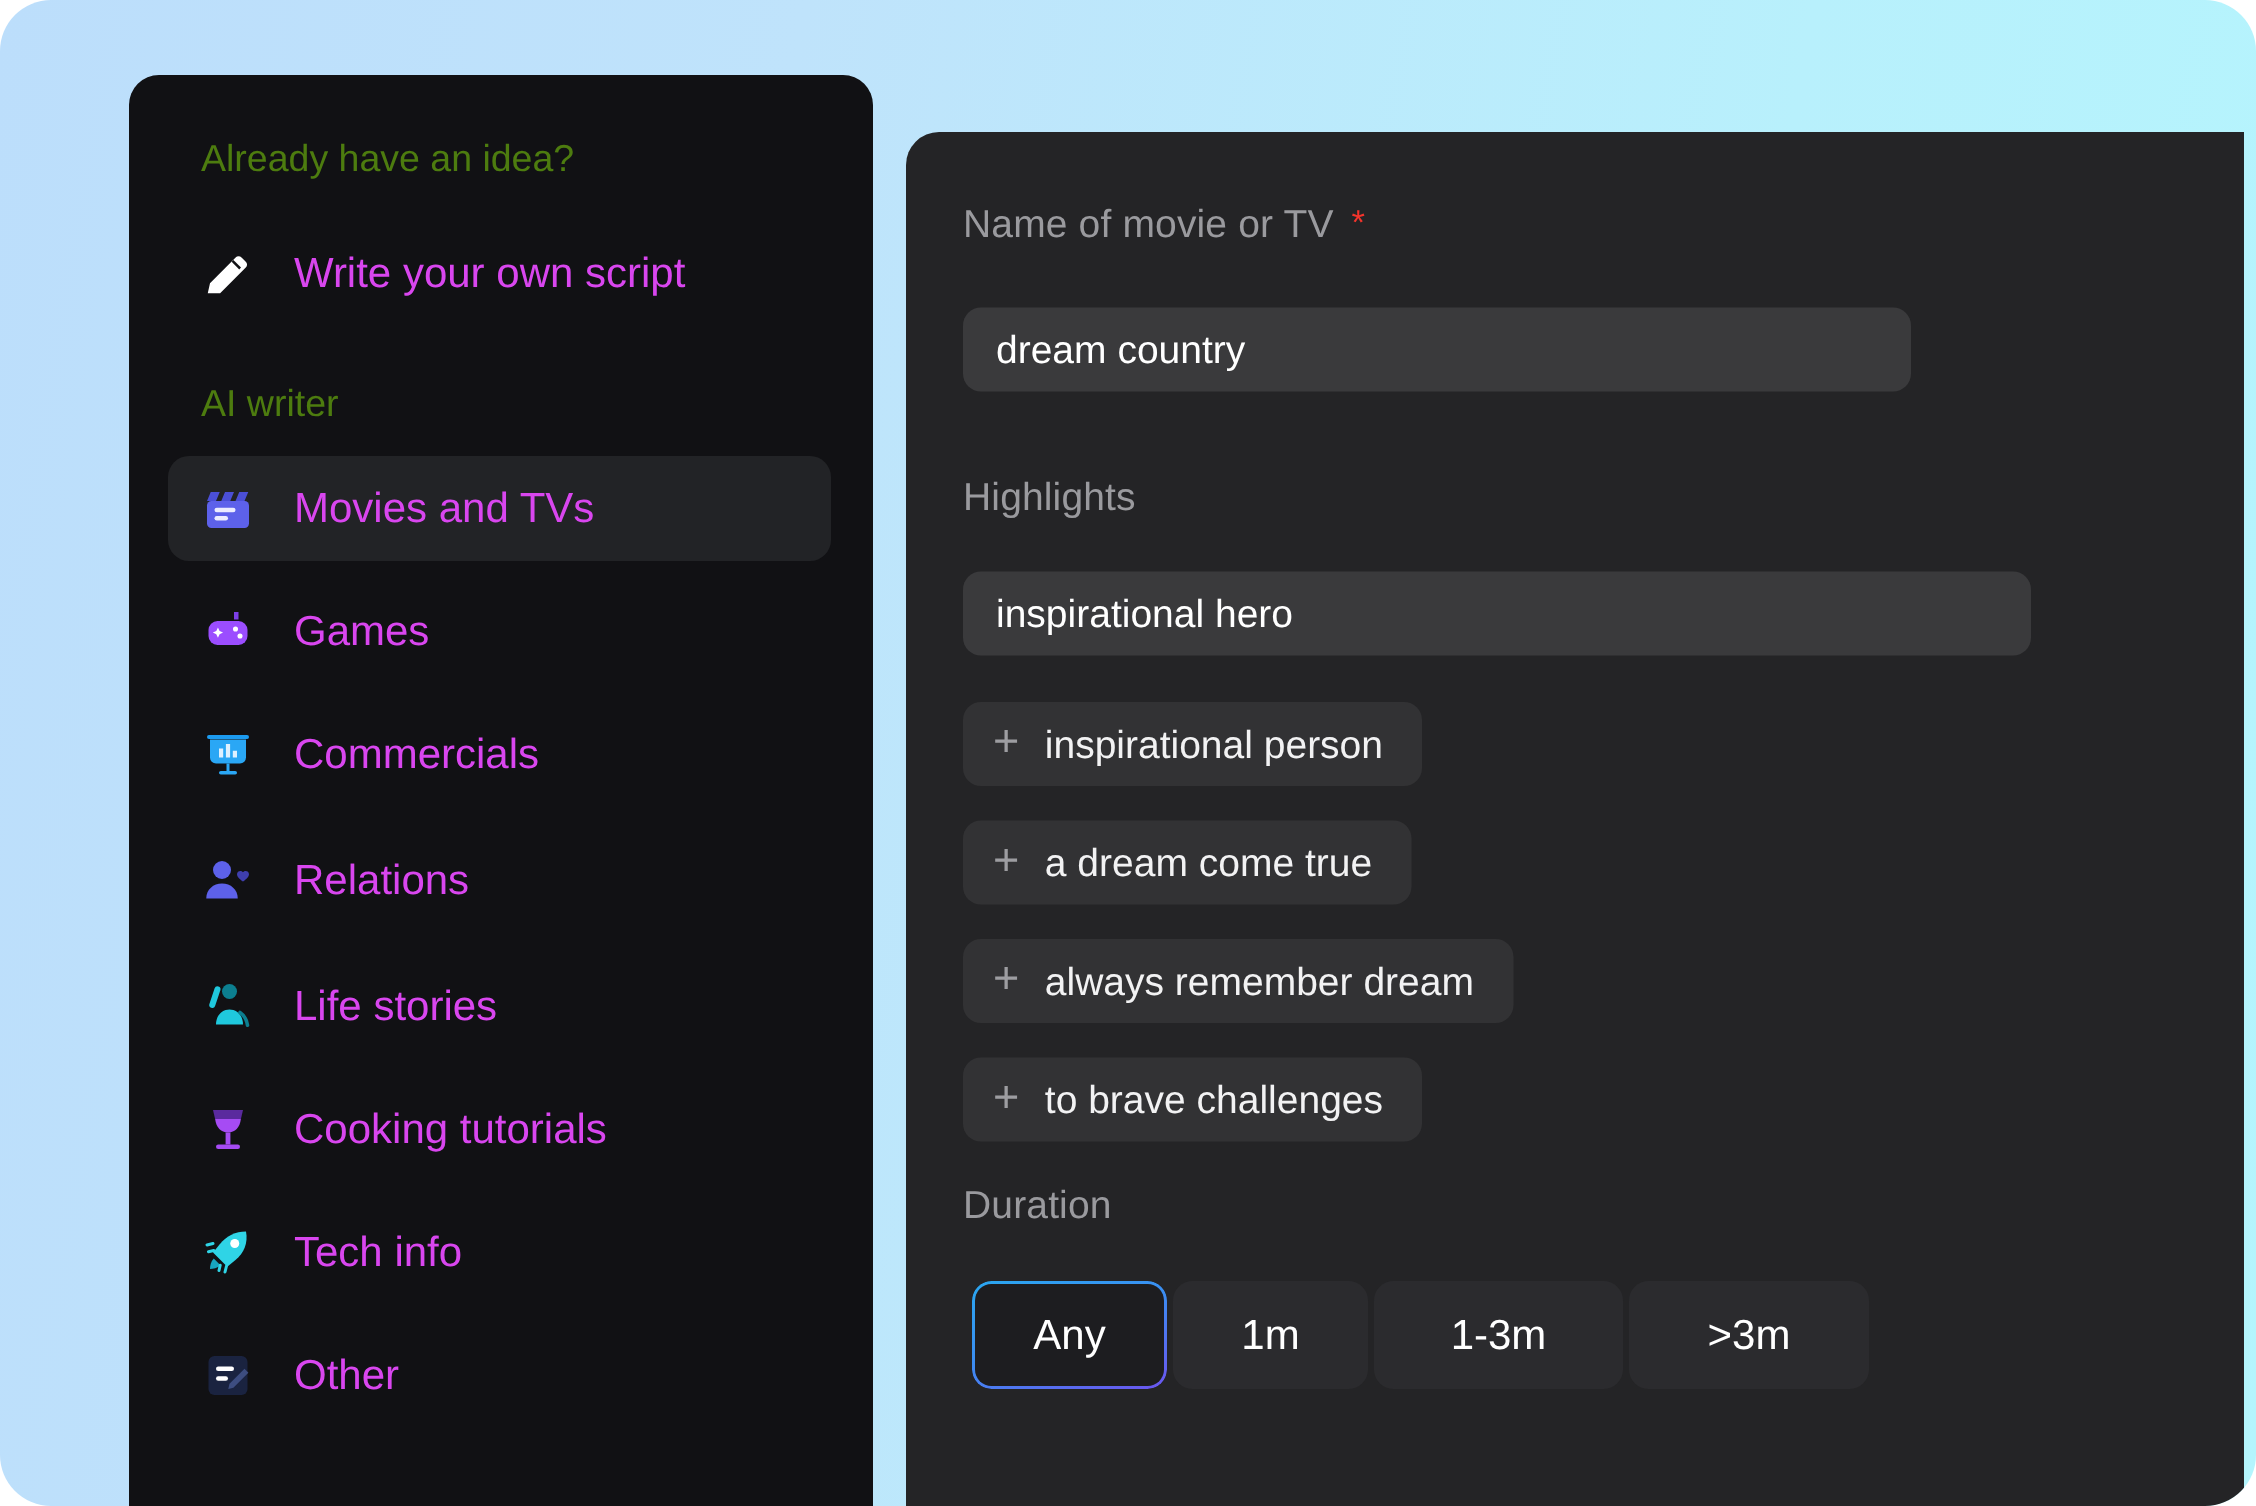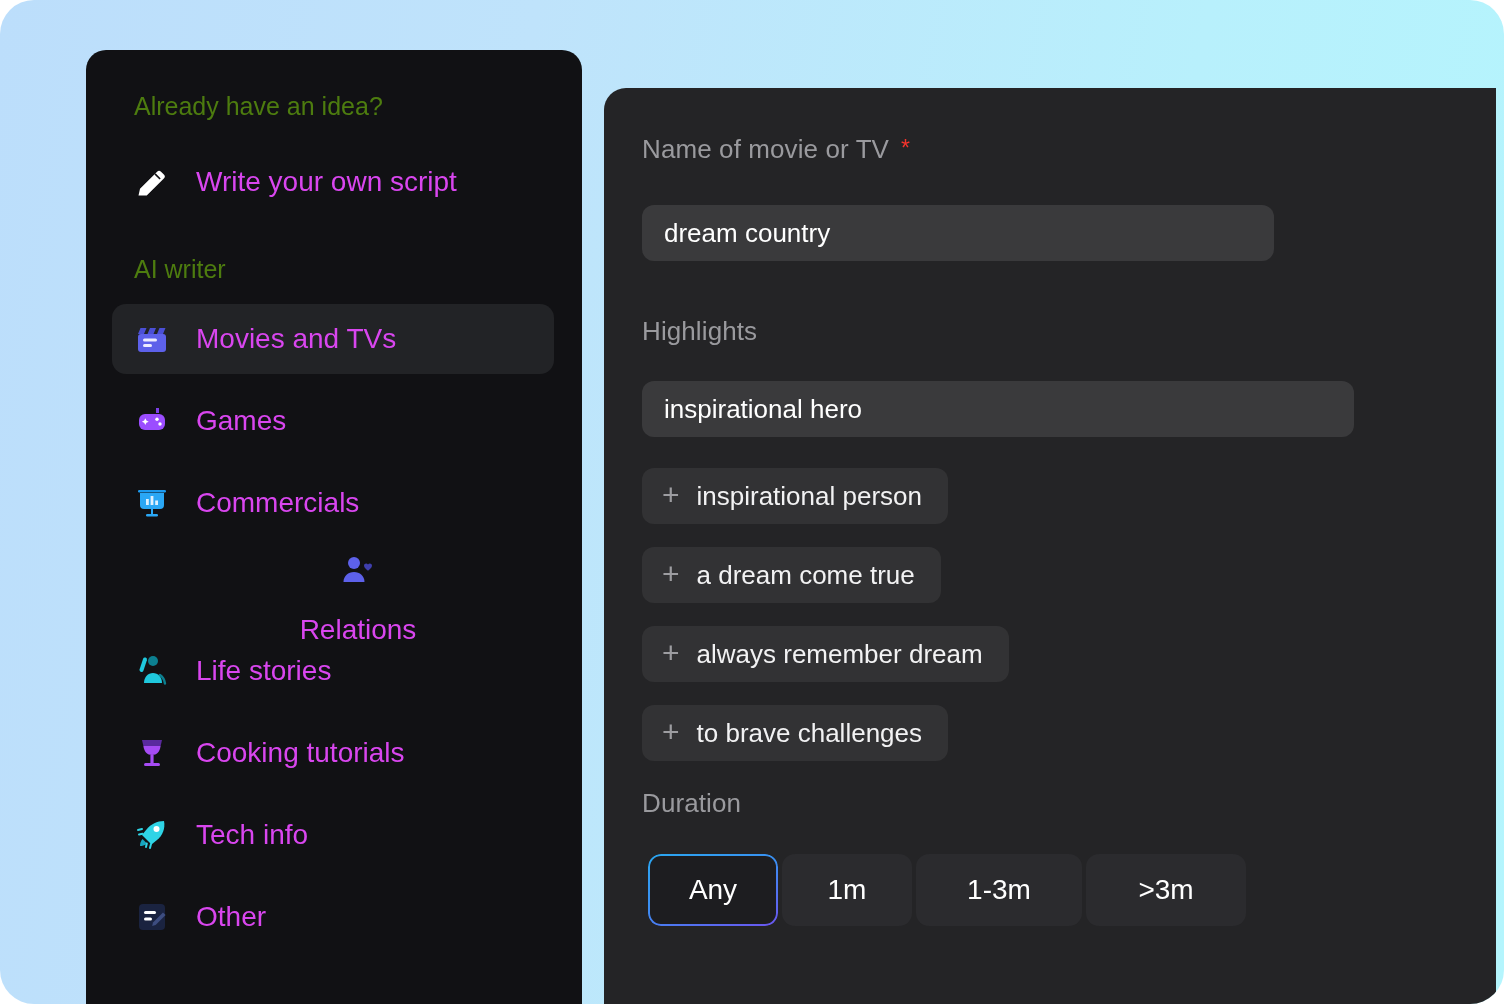--- a/index.html
+++ b/index.html
@@ -248,21 +248,21 @@
         <path d="M6 8h24v12a4 4 0 01-4 4H10a4 4 0 01-4-4z" fill="#2aa7f5"></path>
         <rect x="12" y="14" width="2.8" height="6" fill="#dff1ff"></rect>
         <rect x="16.6" y="11" width="2.8" height="9" fill="#dff1ff"></rect>
         <rect x="21.2" y="15.5" width="2.8" height="4.5" fill="#dff1ff"></rect>
         <rect x="17" y="24" width="2" height="6" fill="#2aa7f5"></rect>
         <rect x="12" y="29" width="12" height="2.4" rx="1.2" fill="#2aa7f5"></rect>
       </svg>
       <span>Commercials</span>
     </div>
 
-    <div class="side-row" style="margin-top:14px;flex-direction:column;">
+    <div class="side-row" style="margin-top:14px;">
       <svg class="side-icon" viewBox="0 0 36 36">
         <circle cx="14" cy="11" r="6" fill="#5d61ea"></circle>
         <path d="M3.5 30c0-6 4.7-10 10.5-10s10.5 4 10.5 10z" fill="#5d61ea"></path>
         <path d="M28 12.5c1.2-1.6 4-1 4 1.3 0 2-2.6 3.8-4 4.9-1.4-1.1-4-2.9-4-4.9 0-2.3 2.8-2.9 4-1.3z" fill="#3f3fae"></path>
       </svg>
       <span>Relations</span>
     </div>
 
     <div class="side-row" style="margin-top:14px;">
       <svg class="side-icon" viewBox="0 0 36 36">

